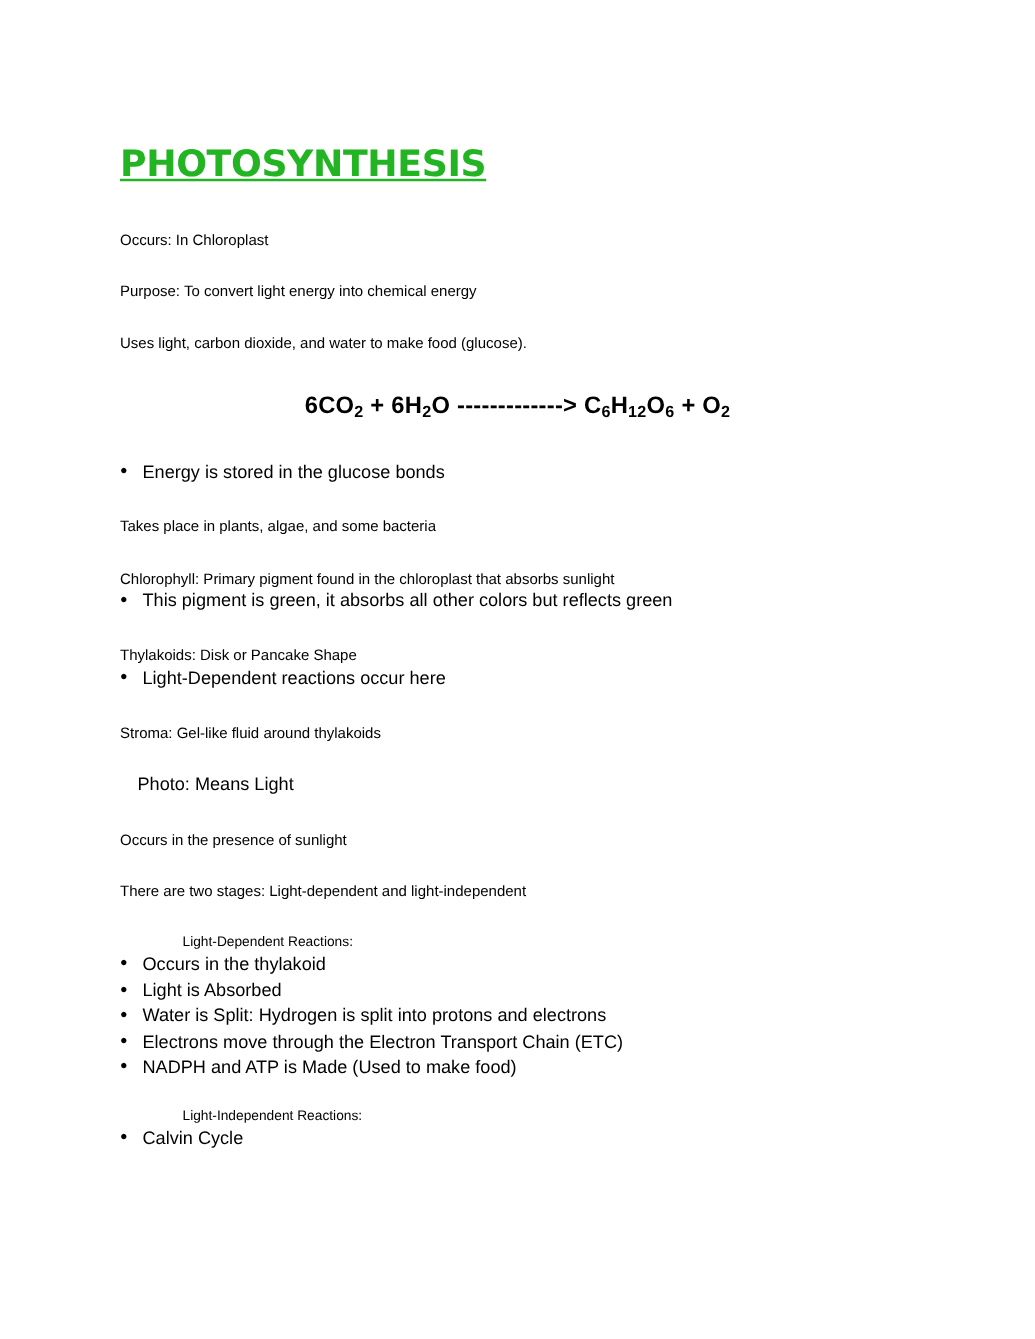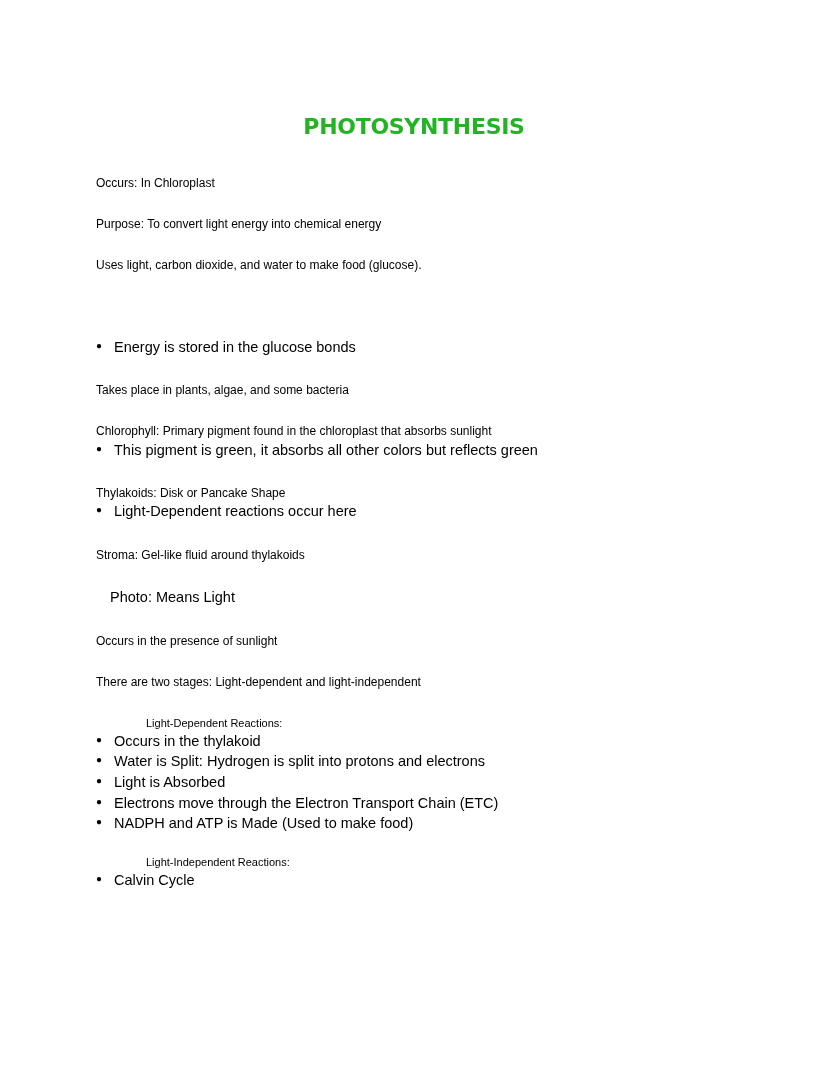--- a/index.html
+++ b/index.html
@@ -16,27 +16,28 @@
     width: 828px;
     height: 1071px;
     background: #ffffff;
     box-sizing: border-box;
     padding: 96px 96px 0 96px;
     overflow: hidden;
   }
   .doc-title {
     margin: 0;
     padding: 0;
-    text-align: center;
+    text-align: left;
     font-family: "DejaVu Sans", sans-serif;
     font-weight: bold;
-    font-size: 22px;
+    font-size: 29px;
     letter-spacing: -0.3px;
     color: #22b422;
     padding-top: 18px;
+    text-decoration: underline;
   }
   .para {
     font-size: 12px;
     line-height: 1.35;
     margin: 0;
     padding: 0;
   }
   .spacer-big { height: 36px; }
   .gap { height: 25px; }
 
@@ -104,20 +105,23 @@
   <p class="para">Occurs: In Chloroplast</p>
   <div class="gap"></div>
 
   <p class="para">Purpose: To convert light energy into chemical energy</p>
   <div class="gap"></div>
 
   <p class="para">Uses light, carbon dioxide, and water to make food (glucose).</p>
 
   <div style="height:31px"></div>
 
+  <p class="equation">
+    <span>6CO</span><sub>2</sub><span> + </span><span>6H</span><sub>2</sub><span>O</span><span> -------------&gt; </span><span>C</span><sub>6</sub><span>H</span><sub>12</sub><span>O</span><sub>6</sub><span> + </span><span>O</span><sub>2</sub>
+  </p>
 
   <div style="height:32px"></div>
 
   <ul class="bul ind-2">
     <li>Energy is stored in the glucose bonds</li>
   </ul>
 
   <div class="gap"></div>
 
   <p class="para">Takes place in plants, algae, and some bacteria</p>
@@ -152,22 +156,22 @@
 
   <div class="gap"></div>
 
   <p class="para">There are two stages: Light-dependent and light-independent</p>
 
   <div style="height:26px"></div>
 
   <div class="section-head">Light-Dependent Reactions:</div>
   <ul class="bul ind-3">
     <li>Occurs in the thylakoid</li>
+    <li>Light is Absorbed</li>
     <li>Water is Split: Hydrogen is split into protons and electrons</li>
-    <li>Light is Absorbed</li>
     <li>Electrons move through the Electron Transport Chain (ETC)</li>
     <li>NADPH and ATP is Made (Used to make food)</li>
   </ul>
 
   <div style="height:21px"></div>
 
   <div class="section-head">Light-Independent Reactions:</div>
   <ul class="bul ind-3">
     <li>Calvin Cycle</li>
   </ul>

